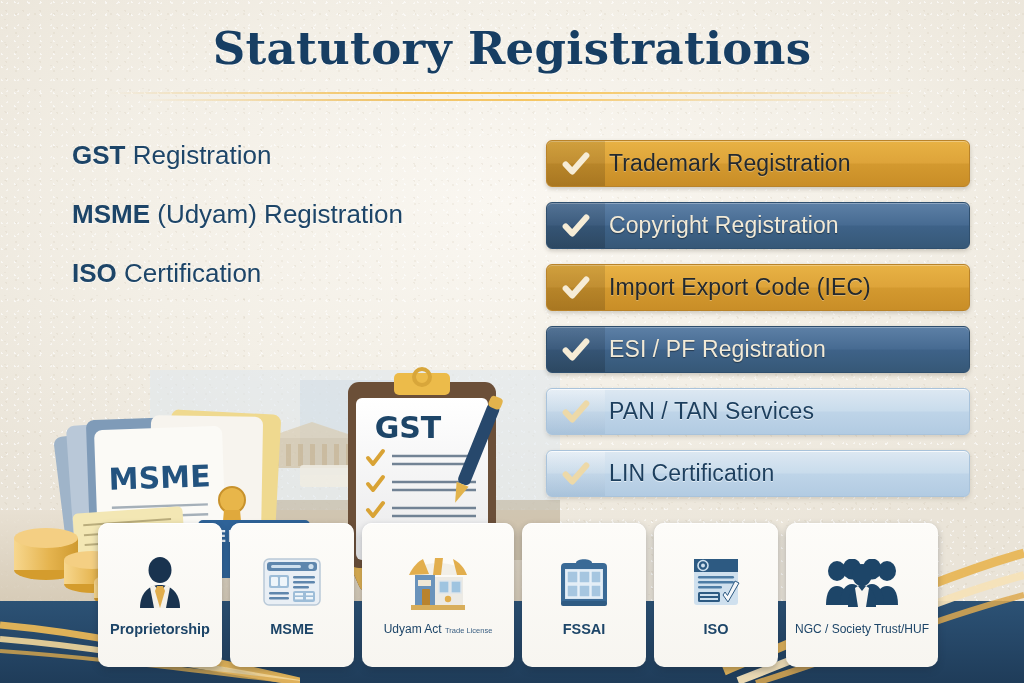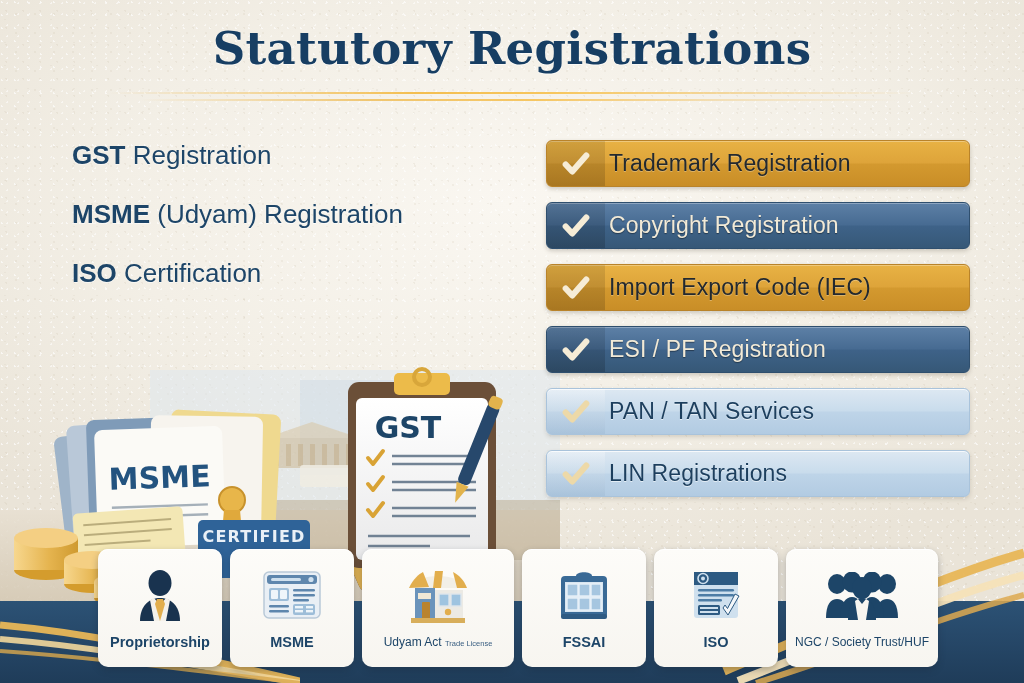--- a/index.html
+++ b/index.html
@@ -134,21 +134,21 @@
   }
   .swoosh { position: absolute; pointer-events: none; }
 
   
   #card-row {
     position: absolute; left: 98px; bottom: 16px;
     width: 840px; height: 122px;
     display: flex; justify-content: space-between; align-items: flex-end;
   }
   .card {
-    width: 124px; height: 118px;
+    width: 124px; height: 144px;
     background: linear-gradient(180deg, #fdfcf9 0%, #f7f5f0 100%);
     border-radius: 10px;
     box-shadow: 0 3px 7px rgba(25,35,50,.30), 0 1px 0 rgba(255,255,255,.9) inset;
     display: flex; flex-direction: column;
     align-items: center; justify-content: center;
     padding-bottom: 4px;
   }
   .card .card-icon { height: 66px; display: flex; align-items: center; justify-content: center; }
   .card .card-icon svg { display: block; }
   .card .card-label {
@@ -358,21 +358,21 @@
       </span>
       <span class="bar-label">PAN / TAN Services</span>
     </div>
 
     <div class="bar light">
       <span class="check-zone">
         <svg viewBox="0 0 32 32">
             <path d="M5 16.5 l7 7.5 L27 7" fill="none" stroke="#edd9a8" stroke-width="6.5" stroke-linecap="round" stroke-linejoin="round"></path>
           </svg>
       </span>
-      <span class="bar-label">LIN Registrations</span>
+      <span class="bar-label">LIN Certification</span>
     </div>
   </div>
 
   <div id="bottom-band"></div>
 
   <svg class="swoosh" style="left:0; bottom:0; width:300px; height:120px;" viewBox="0 0 300 120">
     <path d="M0 62 C 90 70, 160 86, 300 118" stroke="#e8b657" stroke-width="7" fill="none" opacity=".95"></path>
     <path d="M0 76 C 95 84, 170 98, 300 120" stroke="#f3d79b" stroke-width="6" fill="none" opacity=".9"></path>
     <path d="M0 88 C 100 95, 180 106, 300 120" stroke="#dba94c" stroke-width="4" fill="none" opacity=".8"></path>
   </svg>

